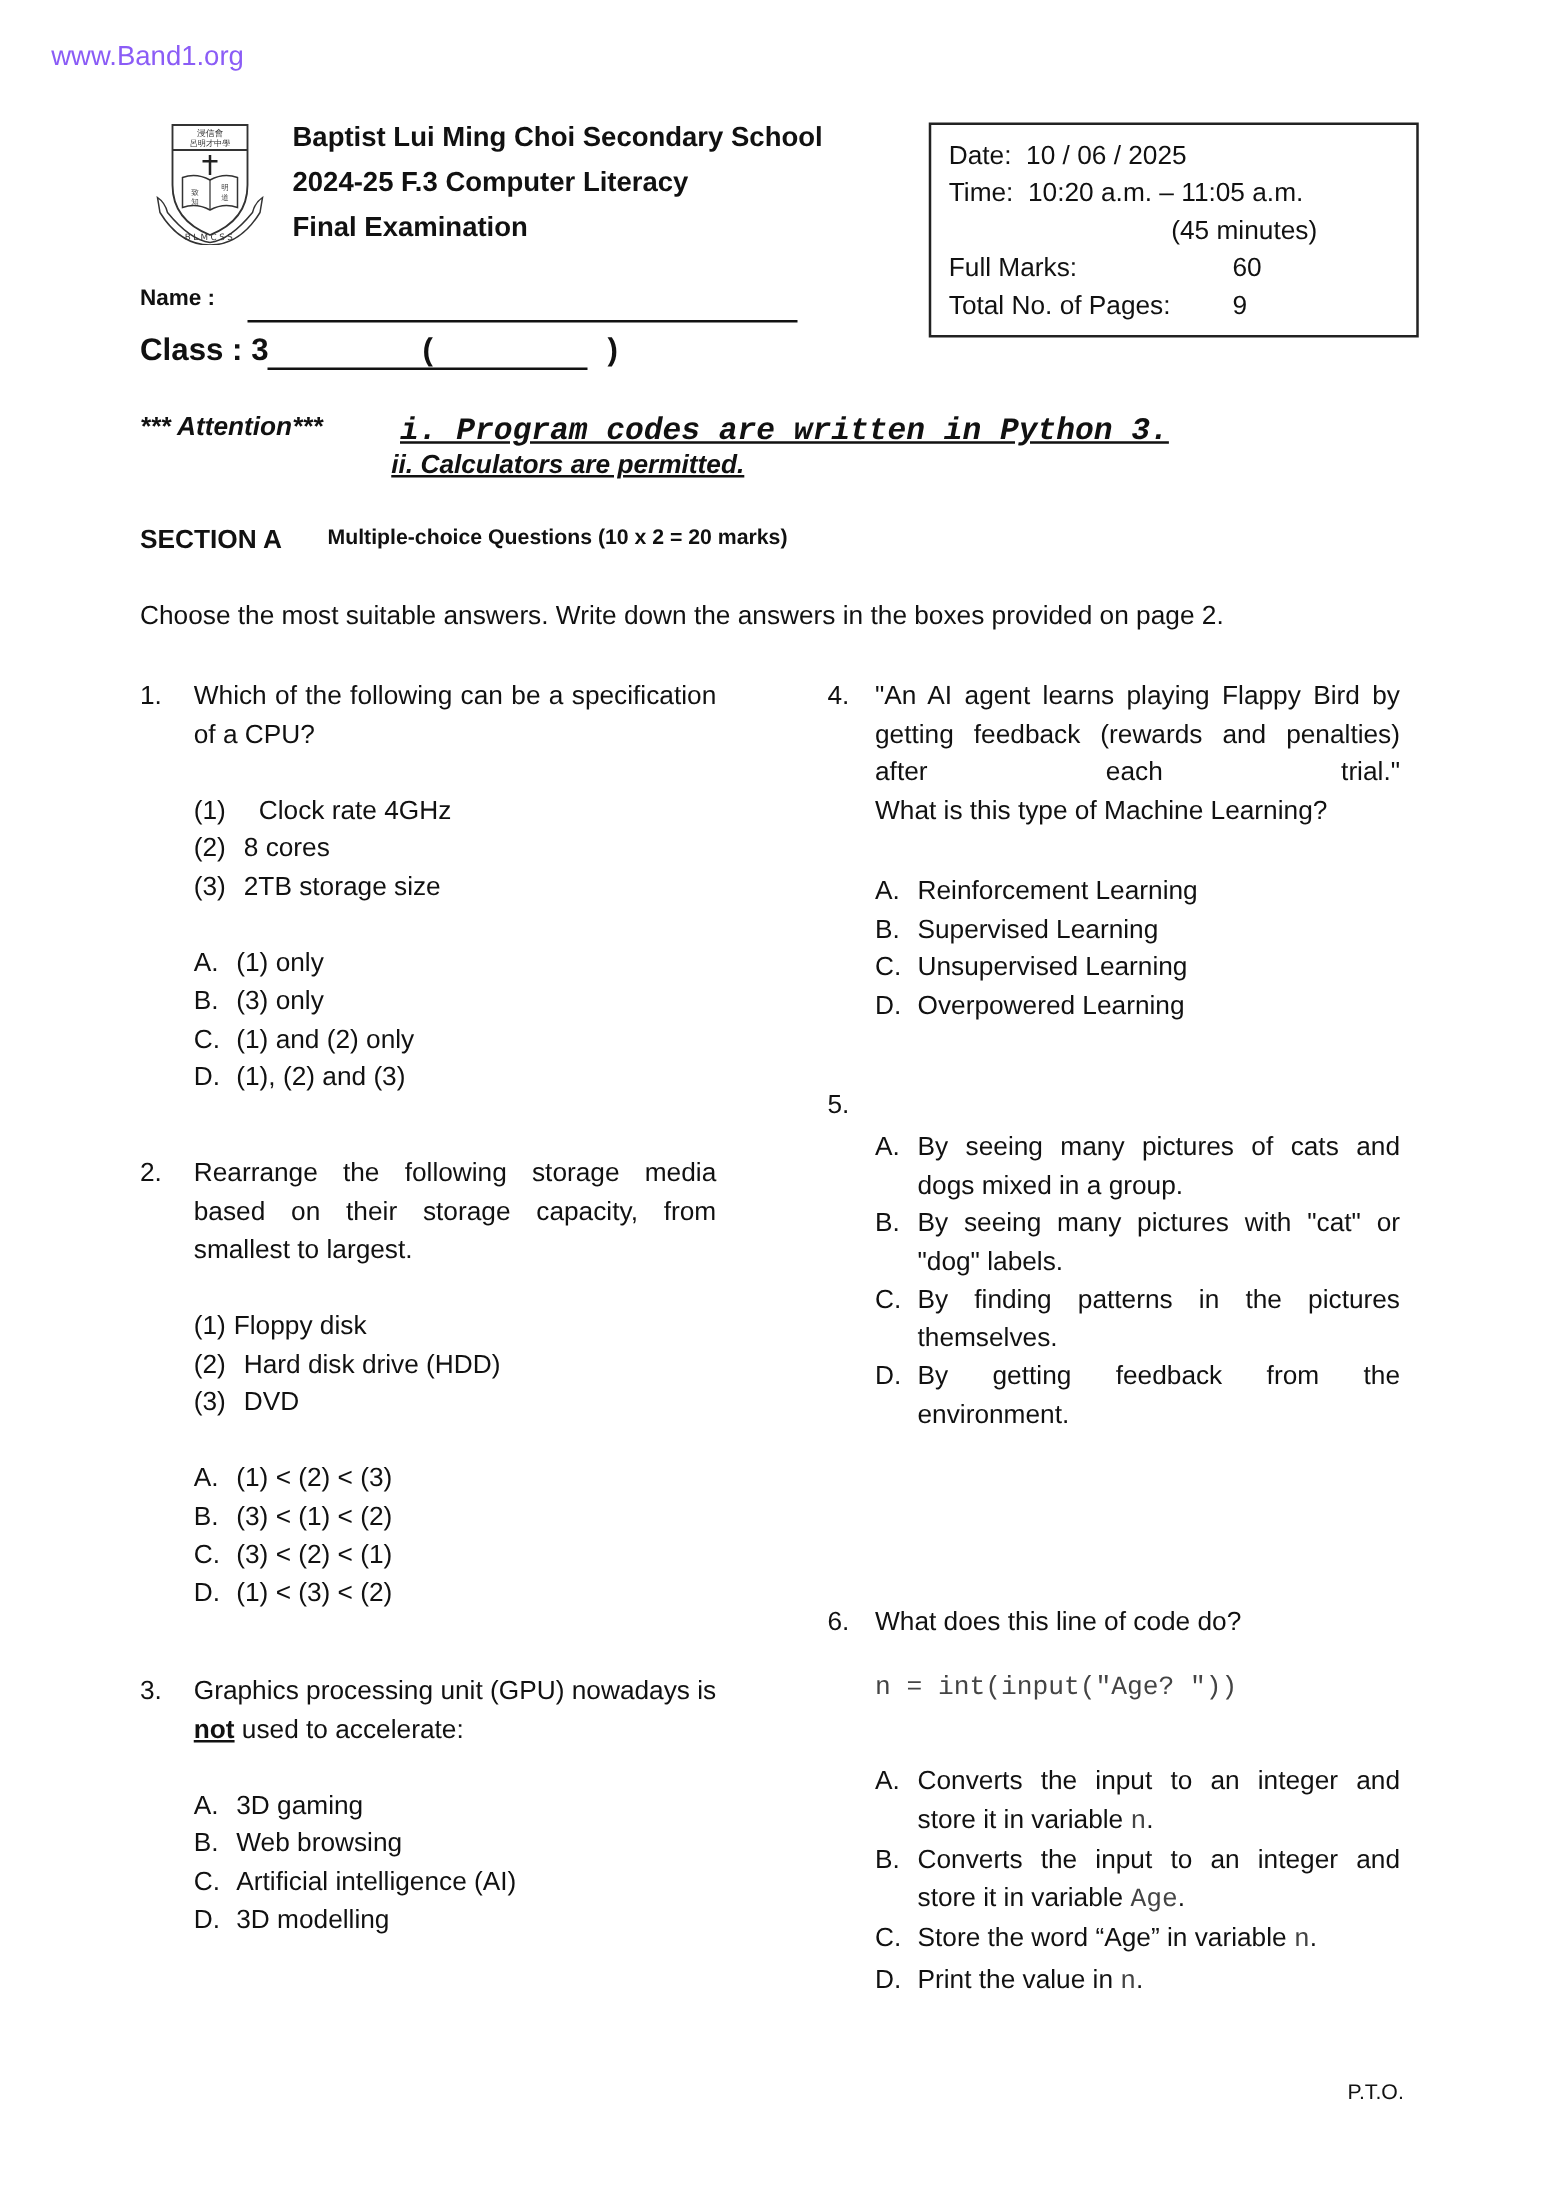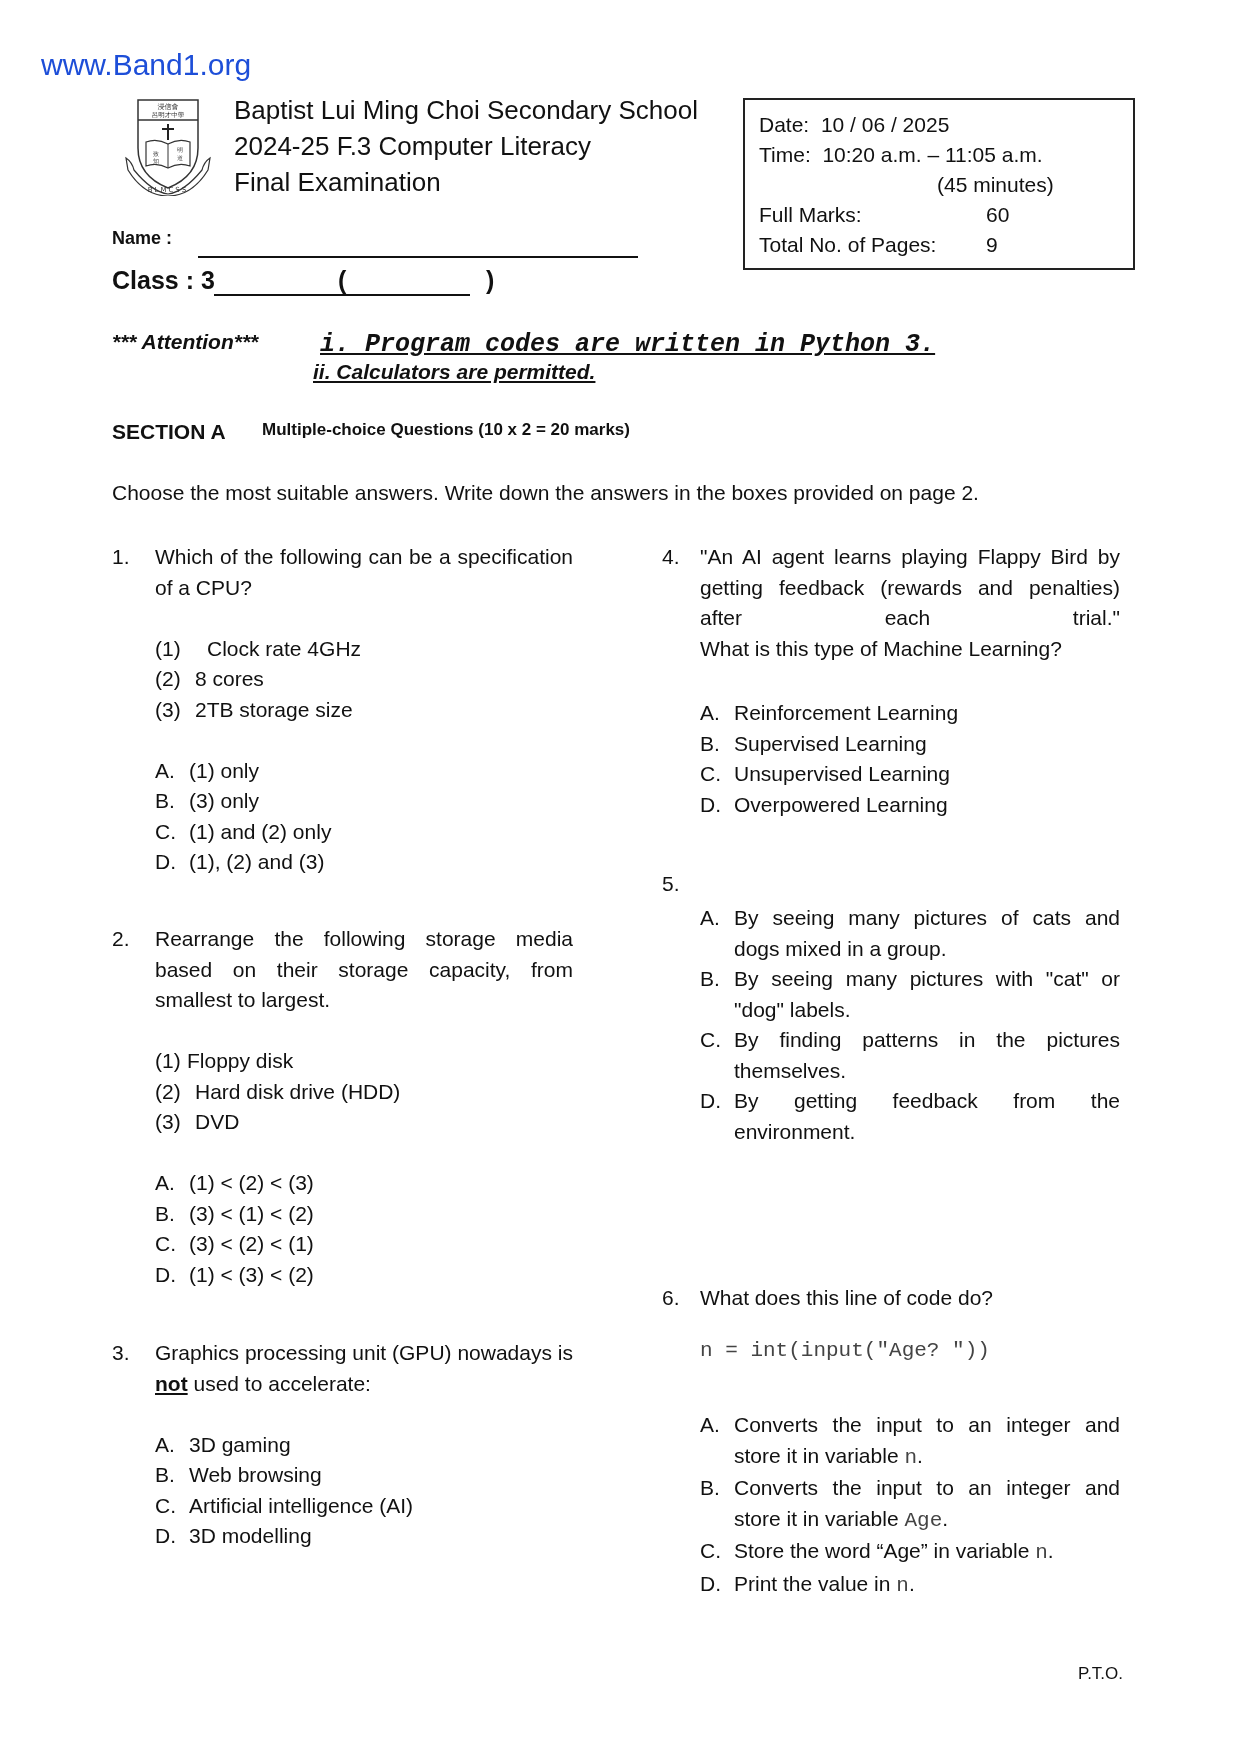--- a/index.html
+++ b/index.html
@@ -2,23 +2,23 @@
 <html><head>
 <meta charset="utf-8">
 <style>
   html, body { margin: 0; padding: 0; background: #ffffff; }
   body {
     width: 1240px; height: 1754px; position: relative; overflow: hidden;
     font-family: "Liberation Sans", "DejaVu Sans", sans-serif;
     color: #111111;
   }
   .abs { position: absolute; white-space: nowrap; }
-  .site { left: 41px; top: 48px; font-size: 30px; color: #1d4ed8; }
+  .site { left: 41px; top: 32px; font-size: 22px; color: #8b5cf6; }
   .logo { left: 122px; top: 96px; width: 92px; height: 100px; }
-  .title { left: 234px; top: 92px; font-size: 26px; font-weight: normal; line-height: 36px; }
+  .title { left: 234px; top: 92px; font-size: 22px; font-weight: bold; line-height: 36px; }
   .infobox {
     left: 743px; top: 98px; width: 392px; height: 172px;
     border: 2px solid #222; box-sizing: border-box;
     font-size: 21px; line-height: 30px; padding: 10px 0 0 14px;
   }
   .infobox .row { position: relative; height: 30px; white-space: nowrap; }
   .infobox .val { position: absolute; left: 227px; top: 0; text-align: center; }
   .infobox .mins { position: absolute; left: 178px; top: 0; }
 
   .namelbl { left: 112px; top: 228px; font-size: 18px; font-weight: bold; }

